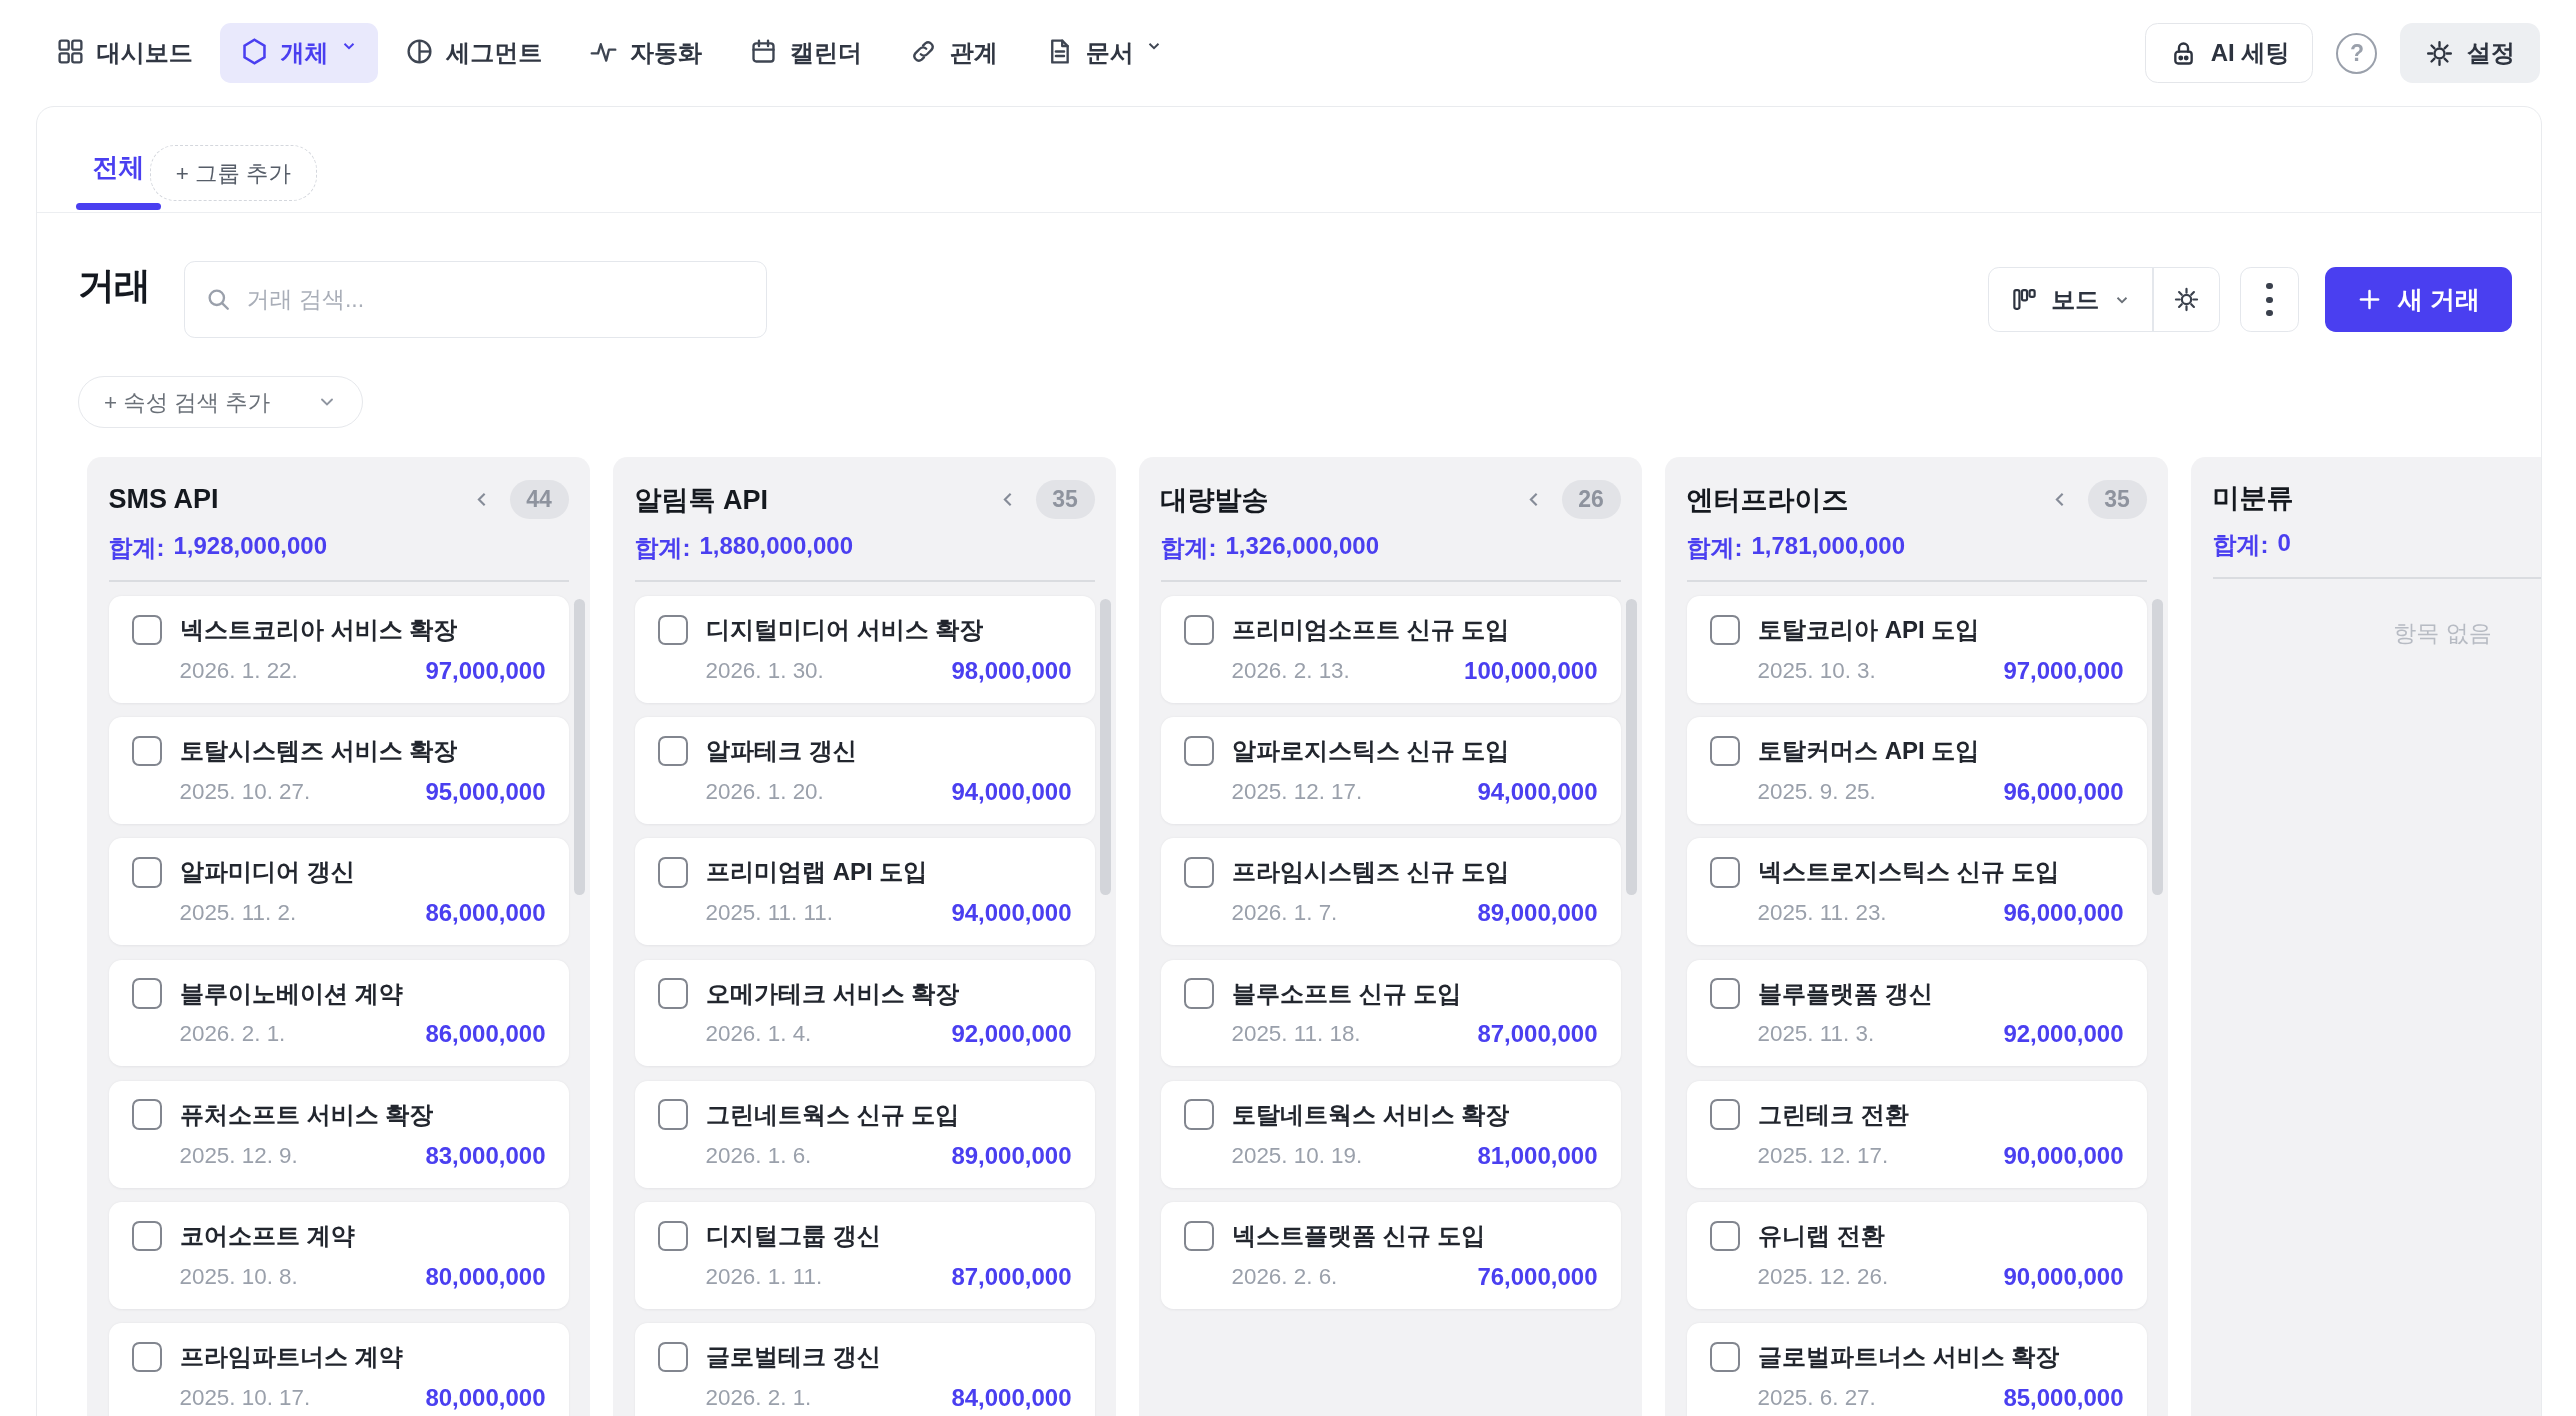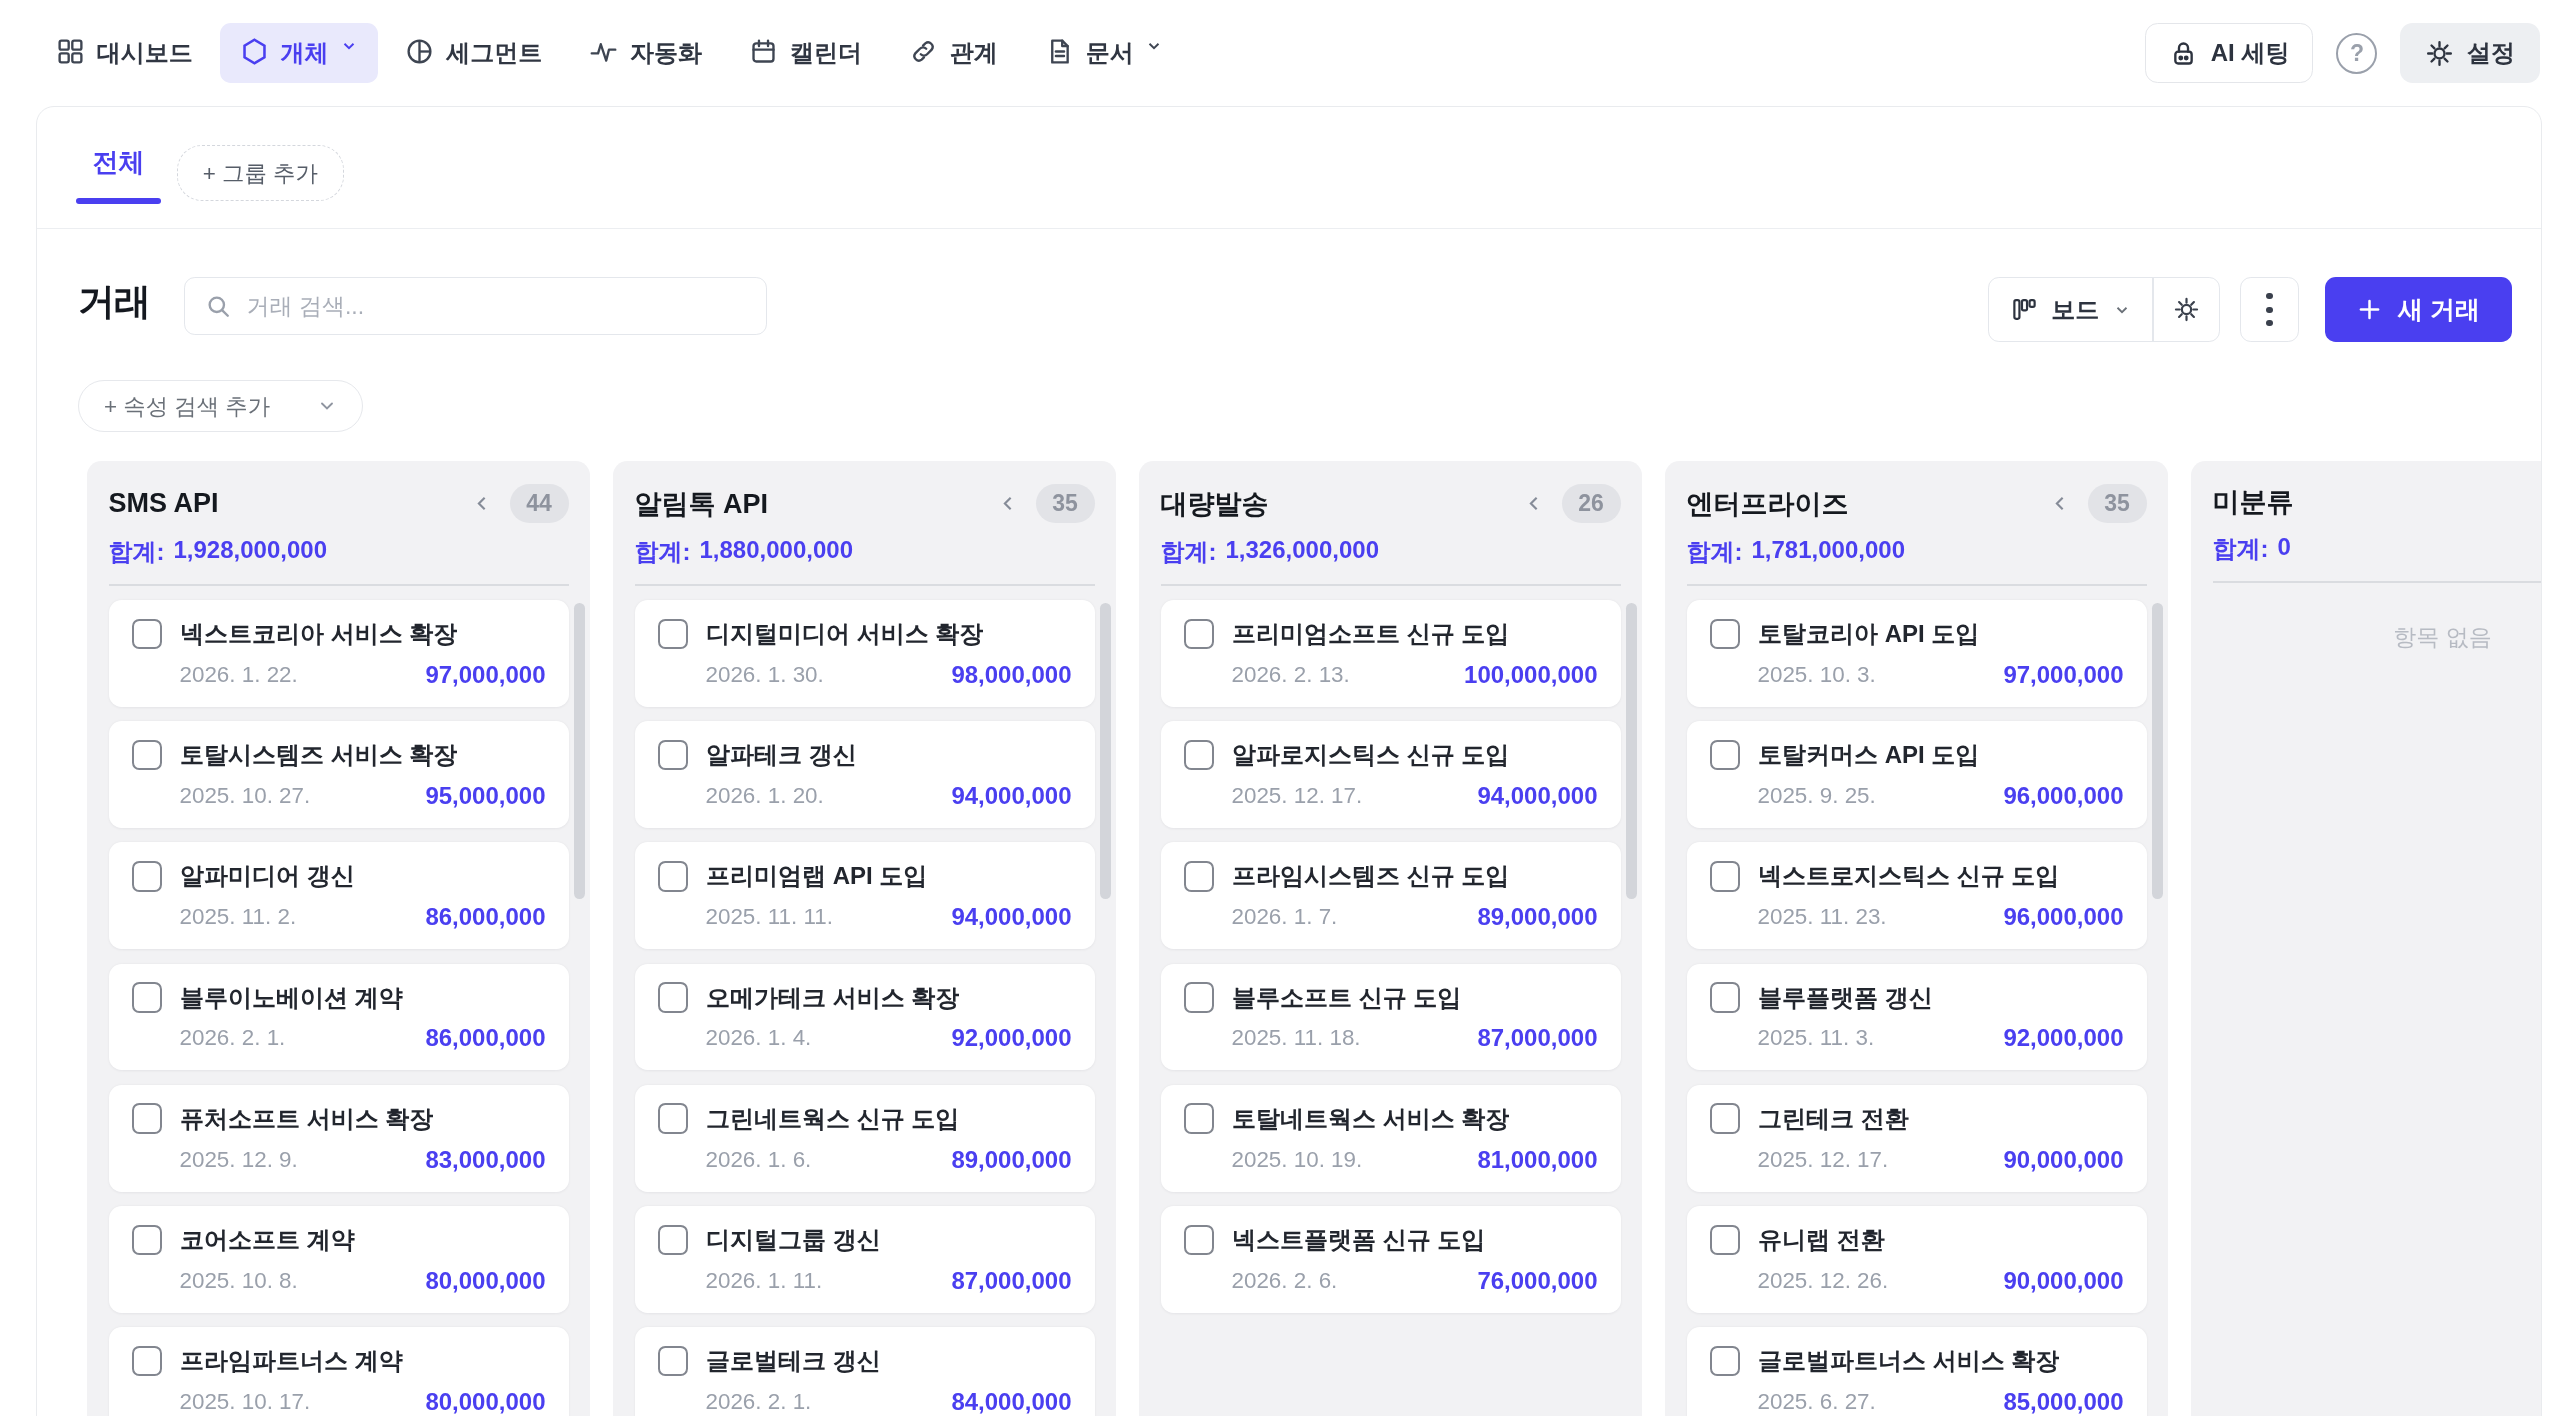--- a/index.html
+++ b/index.html
@@ -20,32 +20,32 @@
   .help-circle { width: 41px; height: 41px; border: 2.7px solid #9aa0ab; border-radius: 50%;
     display: flex; align-items: center; justify-content: center; font-size: 23px; font-weight: 700; color: #9aa0ab; }
   .btn-gray { display: flex; align-items: center; gap: 12.6px; background: #edeff2; border: none; border-radius: 12.6px;
     padding: 14.4px 25px; font-size: 24px; font-weight: 600; color: #2d333f; cursor: pointer; }
 
   
   .panel { position: absolute; left: 36px; top: 106px; width: 2506px; height: 1346px;
     border: 1.8px solid #e9ebee; border-radius: 18px; background: #fff; overflow: hidden; }
 
   
-  .tabs-row { display: flex; align-items: flex-start; gap: 27px; padding: 38px 29px 16px 50px;
+  .tabs-row { display: flex; align-items: center; padding: 38px 29px 0 50px;
     border-bottom: 1.8px solid #eceef1; }
   .tab { font-size: 26px; font-weight: 700; color: #4a3ff0; padding: 0 5.4px 21.5px; position: relative; cursor: pointer; }
   .tab .underline { position: absolute; left: -10.8px; right: -10.8px; bottom: -2.7px; height: 6.3px;
     background: #4a3ff0; border-radius: 3.6px; }
   .add-group { border: 1.8px dashed #d4d7dd; border-radius: 25px; padding: 11.7px 25px; font-size: 22.4px;
     color: #565d68; font-weight: 500; margin-bottom: 10.8px; background: #fff; cursor: pointer; white-space: nowrap; }
 
   
   .title-row { display: flex; padding: 48px 29px 0 41px; gap: 34px; }
   .page-title { font-size: 37px; font-weight: 800; color: #14181f; letter-spacing: -0.9px; }
-  .search-box { width: 583px; height: 58px; border: 1.8px solid #e4e7ec; border-radius: 10.8px;
+  .search-box { width: 583px; height: 77px; border: 1.8px solid #e4e7ec; border-radius: 10.8px;
     display: flex; align-items: center; padding: 0 20px; gap: 14.4px; background: #fff; }
   .search-box input { border: none; outline: none; flex: 1; font-size: 23px; color: #22262e;
     font-family: inherit; background: transparent; }
   .search-box input::placeholder { color: #a9aeb8; }
   .tools { margin-left: auto; display: flex; align-items: center; gap: 20px; }
   .segmented { display: flex; align-items: center; height: 65px; border: 1.8px solid #e4e7ec; border-radius: 10.8px; background: #fff; }
   .seg-left { display: flex; align-items: center; gap: 13.5px; padding: 0 21.5px; height: 100%; cursor: pointer; }
   .seg-left .seg-label { font-size: 24px; font-weight: 600; color: #2d333f; }
   .seg-divider { width: 1.8px; height: 100%; background: #e4e7ec; }
   .seg-right { width: 65px; height: 100%; display: flex; align-items: center; justify-content: center; cursor: pointer; }

